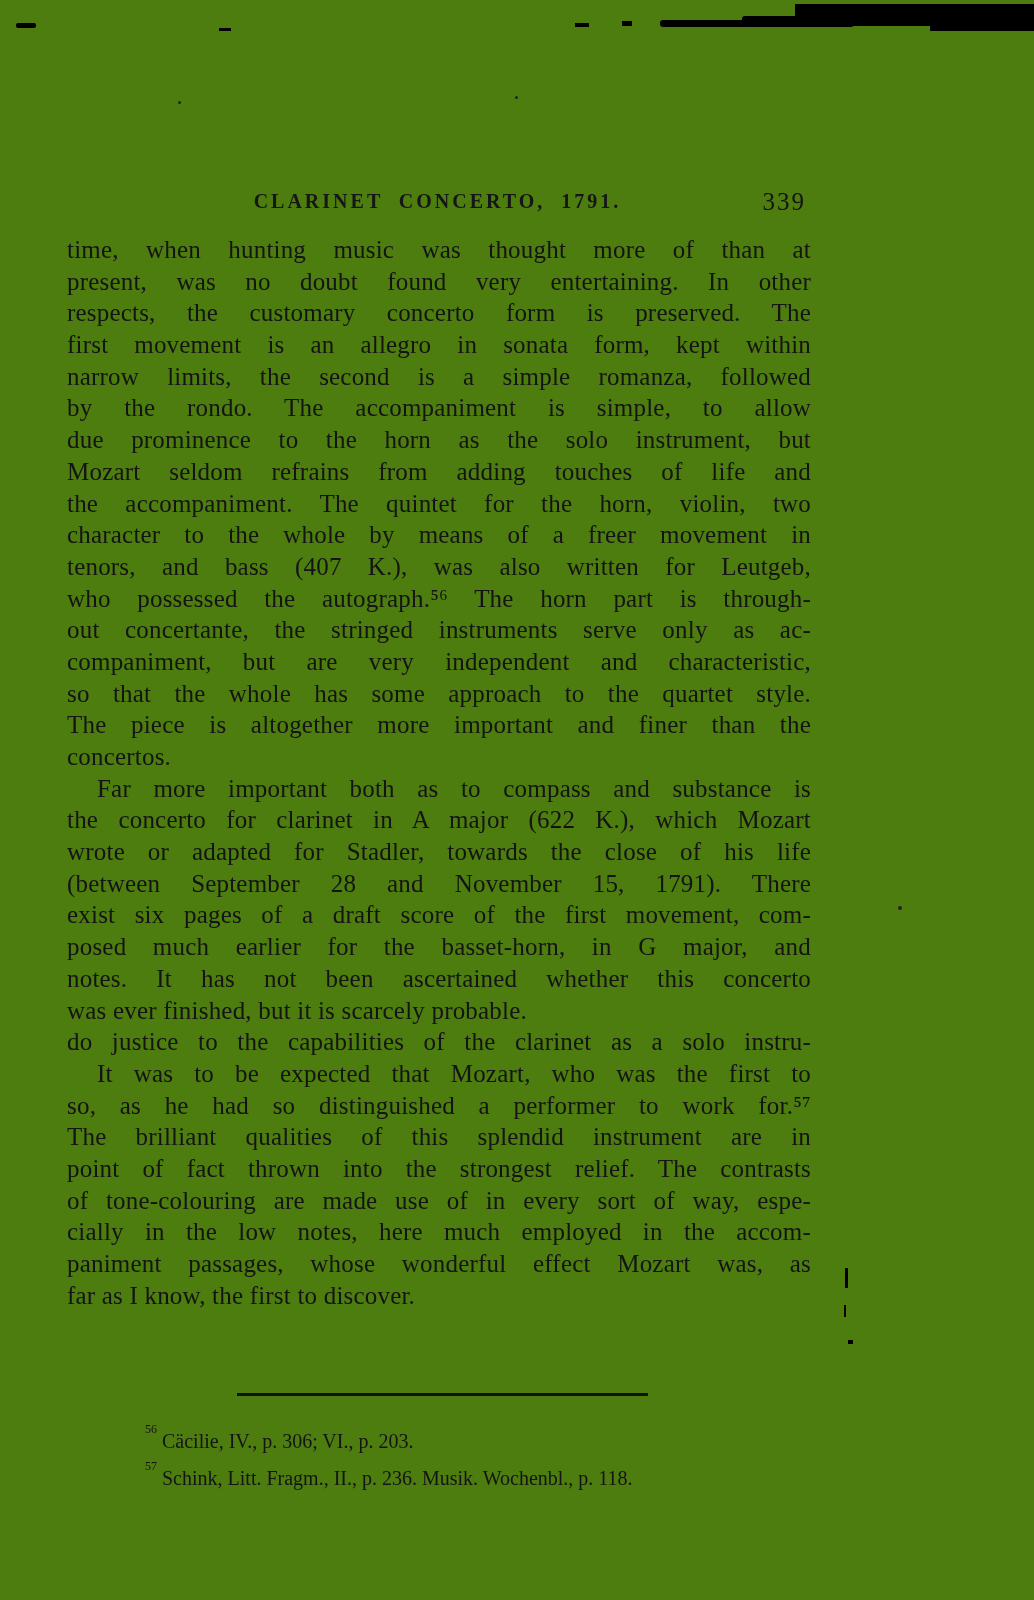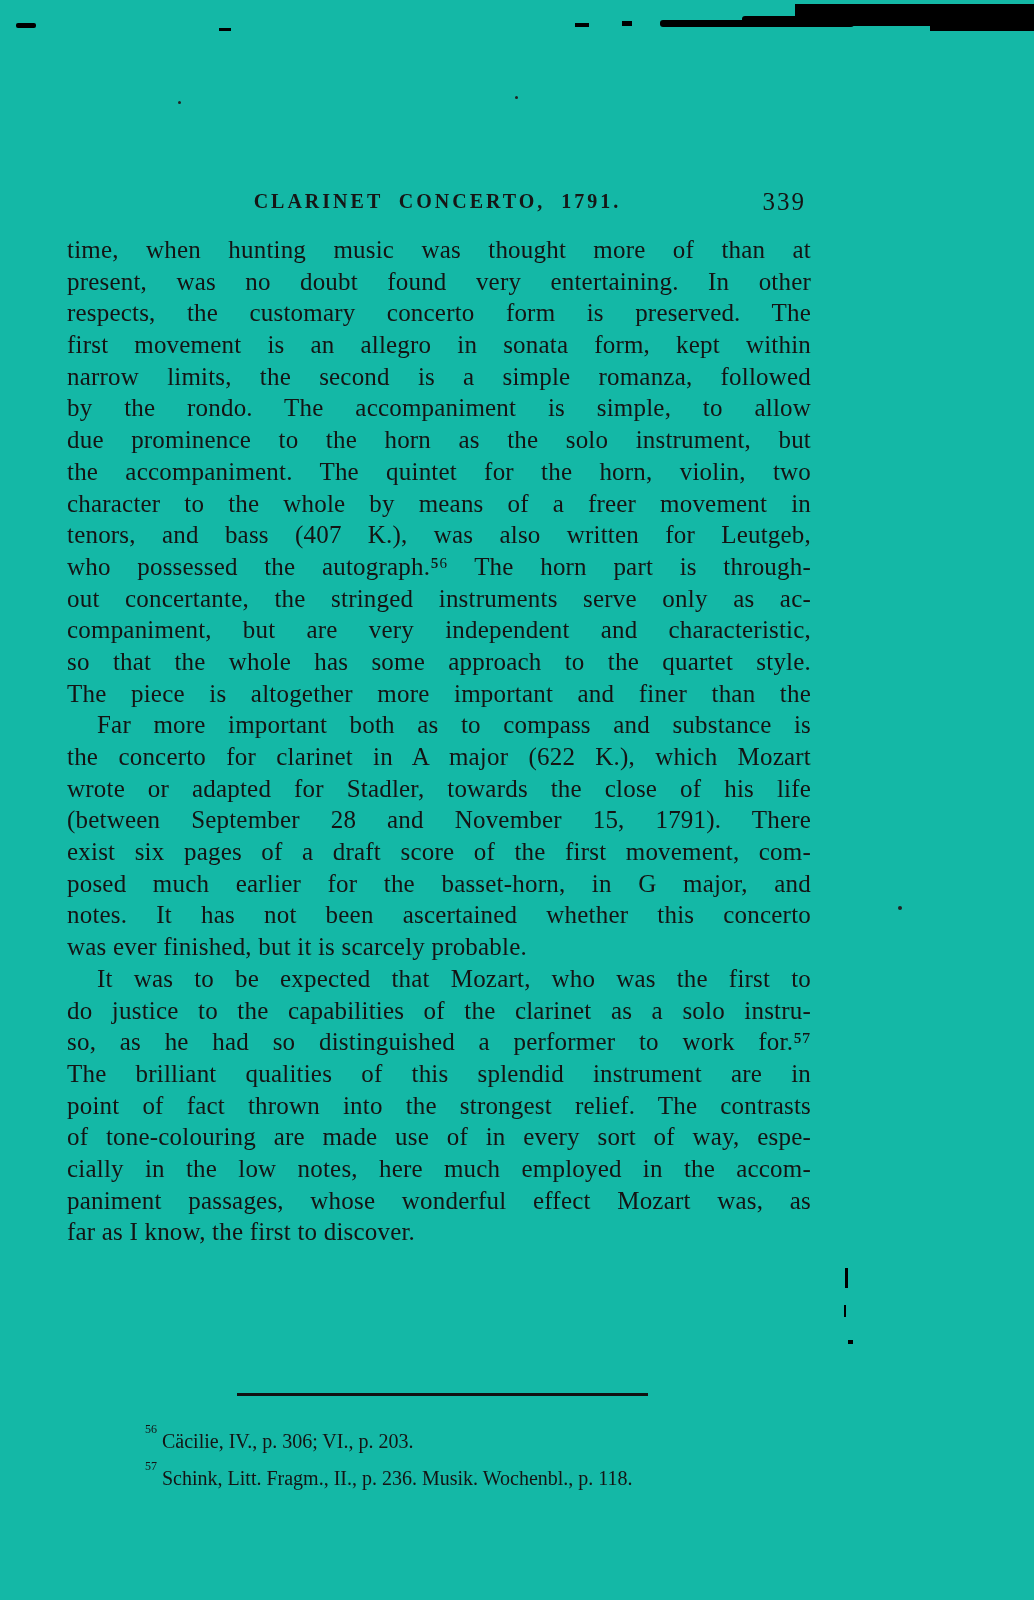--- a/index.html
+++ b/index.html
@@ -1,19 +1,19 @@
 <!DOCTYPE html>
 <html><head>
 <meta charset="utf-8">
 <style>
   html,body { margin:0; padding:0; }
   .page {
     position:relative;
     width:1034px; height:1600px;
-    background:#14b8a6;
+    background:#4d7c0f;
     overflow:hidden;
     font-family:"Liberation Serif","DejaVu Serif",serif;
     color:#141414;
   }
   
   .header { position:absolute; left:67px; top:190px; width:741px; height:30px; }
   .header-title {
     text-align:center;
     font-size:20px; font-weight:bold;
     letter-spacing:3px; word-spacing:8px;
@@ -73,44 +73,46 @@
   <div class="textblock">
 
     <div>
       <div class="line">time, when hunting music was thought more of than at</div>
       <div class="line">present, was no doubt found very entertaining. In other</div>
       <div class="line">respects, the customary concerto form is preserved. The</div>
       <div class="line">first movement is an allegro in sonata form, kept within</div>
       <div class="line">narrow limits, the second is a simple romanza, followed</div>
       <div class="line">by the rondo. The accompaniment is simple, to allow</div>
       <div class="line">due prominence to the horn as the solo instrument, but</div>
+      <div class="line">Mozart seldom refrains from adding touches of life and</div>
       <div class="line">the accompaniment. The quintet for the horn, violin, two</div>
       <div class="line">character to the whole by means of a freer movement in</div>
       <div class="line">tenors, and bass (407 K.), was also written for Leutgeb,</div>
       <div class="line">who possessed the autograph.⁵⁶ The horn part is through-</div>
       <div class="line">out concertante, the stringed instruments serve only as ac-</div>
       <div class="line">companiment, but are very independent and characteristic,</div>
       <div class="line">so that the whole has some approach to the quartet style.</div>
       <div class="line">The piece is altogether more important and finer than the</div>
+      <div class="line end">concertos.</div>
     </div>
 
     <div>
       <div class="line indent">Far more important both as to compass and substance is</div>
       <div class="line">the concerto for clarinet in A major (622 K.), which Mozart</div>
       <div class="line">wrote or adapted for Stadler, towards the close of his life</div>
       <div class="line">(between September 28 and November 15, 1791). There</div>
       <div class="line">exist six pages of a draft score of the first movement, com-</div>
       <div class="line">posed much earlier for the basset-horn, in G major, and</div>
       <div class="line">notes. It has not been ascertained whether this concerto</div>
       <div class="line end">was ever finished, but it is scarcely probable.</div>
     </div>
 
     <div>
+      <div class="line">do justice to the capabilities of the clarinet as a solo instru-</div>
       <div class="line indent">It was to be expected that Mozart, who was the first to</div>
-      <div class="line">do justice to the capabilities of the clarinet as a solo instru-</div>
       <div class="line">so, as he had so distinguished a performer to work for.⁵⁷</div>
       <div class="line">The brilliant qualities of this splendid instrument are in</div>
       <div class="line">point of fact thrown into the strongest relief. The contrasts</div>
       <div class="line">of tone-colouring are made use of in every sort of way, espe-</div>
       <div class="line">cially in the low notes, here much employed in the accom-</div>
       <div class="line">paniment passages, whose wonderful effect Mozart was, as</div>
       <div class="line end">far as I know, the first to discover.</div>
     </div>
   </div>
 

